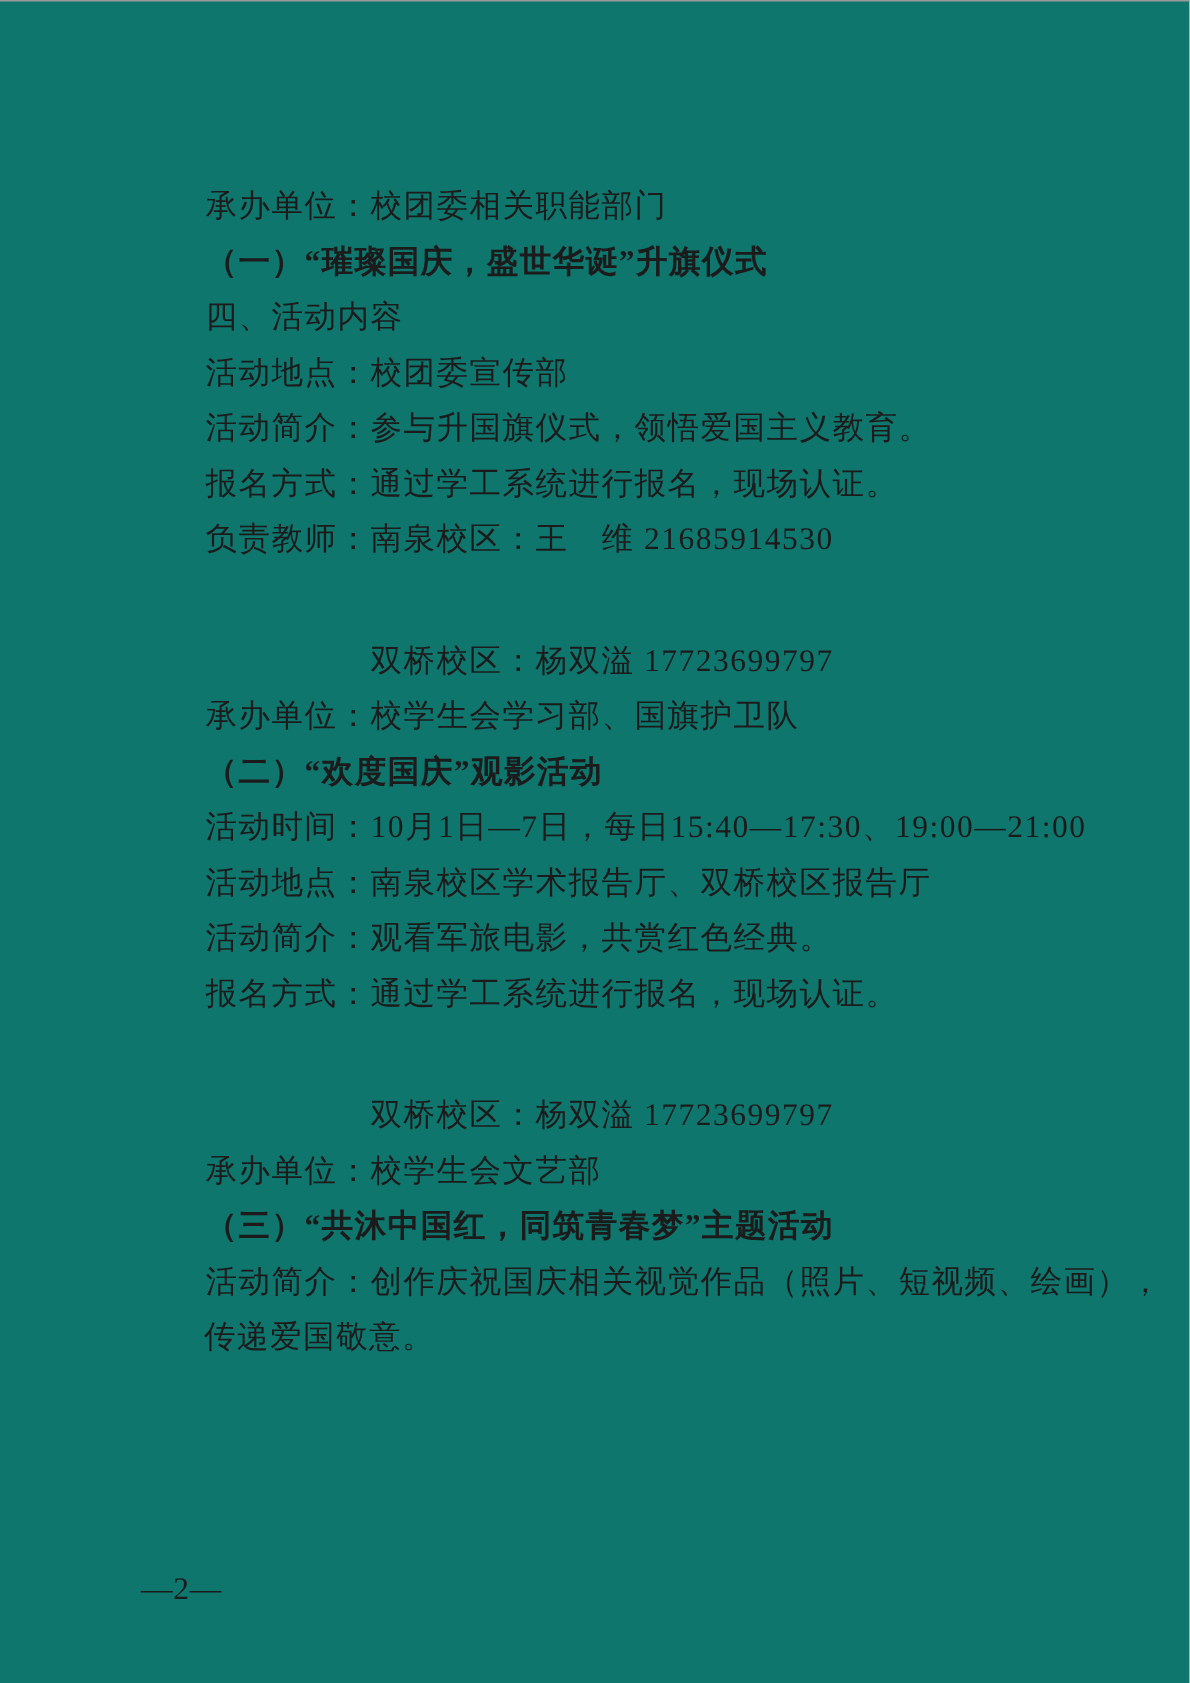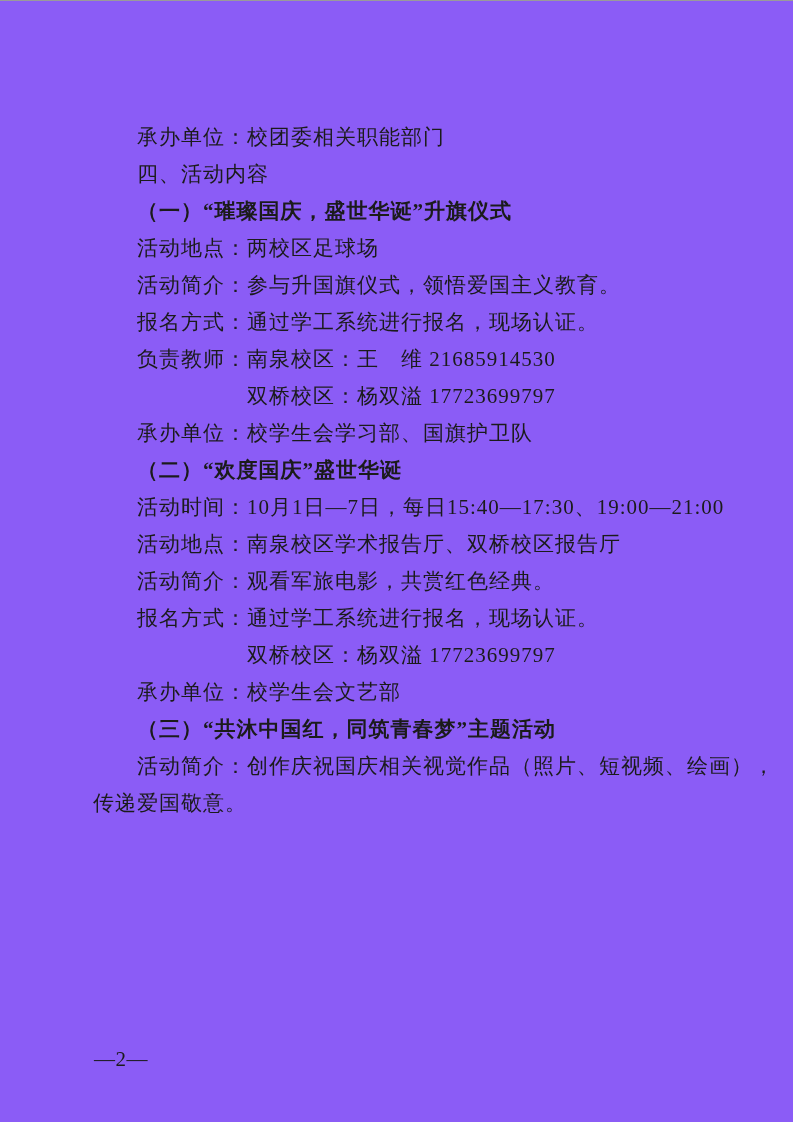--- a/index.html
+++ b/index.html
@@ -4,21 +4,21 @@
 <style>
   html, body {
     margin: 0;
     padding: 0;
     background: #ffffff;
   }
   .page {
     position: relative;
     width: 793px;
     height: 1122px;
-    background: #8b5cf6;
+    background: #0f766e;
     color: #1b1b1b;
     font-family: "Liberation Serif", "DejaVu Serif", serif;
     overflow: hidden;
     border-top: 1px solid #9a9a9a;
     box-sizing: border-box;
   }
   .content {
     position: absolute;
     left: 93px;
     top: 118px;
@@ -32,48 +32,50 @@
   }
   .line.indent {
     padding-left: 44px;
   }
   .line.heading {
     padding-left: 44px;
     font-weight: bold;
   }
   .line.hang {
     padding-left: 154px;
+    margin-top: 44px;
   }
   .line.flush {
     padding-left: 0;
+    margin-left: 43px;
   }
   .page-number {
     position: absolute;
     left: 94px;
     top: 1040px;
     font-size: 21px;
     line-height: 37px;
     letter-spacing: 0.5px;
   }
 </style>
 </head>
 <body>
 
 <div class="page">
   <div class="content">
       <div class="line indent">承办单位：校团委相关职能部门</div>
+      <div class="line heading">（一）“璀璨国庆，盛世华诞”升旗仪式</div>
       <div class="line indent">四、活动内容</div>
-      <div class="line heading">（一）“璀璨国庆，盛世华诞”升旗仪式</div>
-      <div class="line indent">活动地点：两校区足球场</div>
+      <div class="line indent">活动地点：校团委宣传部</div>
       <div class="line indent">活动简介：参与升国旗仪式，领悟爱国主义教育。</div>
       <div class="line indent">报名方式：通过学工系统进行报名，现场认证。</div>
       <div class="line indent">负责教师：南泉校区：王　维 21685914530</div>
       <div class="line hang">双桥校区：杨双溢 17723699797</div>
       <div class="line indent">承办单位：校学生会学习部、国旗护卫队</div>
-      <div class="line heading">（二）“欢度国庆”盛世华诞</div>
+      <div class="line heading">（二）“欢度国庆”观影活动</div>
       <div class="line indent">活动时间：10月1日—7日，每日15:40—17:30、19:00—21:00</div>
       <div class="line indent">活动地点：南泉校区学术报告厅、双桥校区报告厅</div>
       <div class="line indent">活动简介：观看军旅电影，共赏红色经典。</div>
       <div class="line indent">报名方式：通过学工系统进行报名，现场认证。</div>
       <div class="line hang">双桥校区：杨双溢 17723699797</div>
       <div class="line indent">承办单位：校学生会文艺部</div>
       <div class="line heading">（三）“共沐中国红，同筑青春梦”主题活动</div>
       <div class="line indent">活动简介：创作庆祝国庆相关视觉作品（照片、短视频、绘画），</div>
       <div class="line flush">传递爱国敬意。</div>
     </div>

